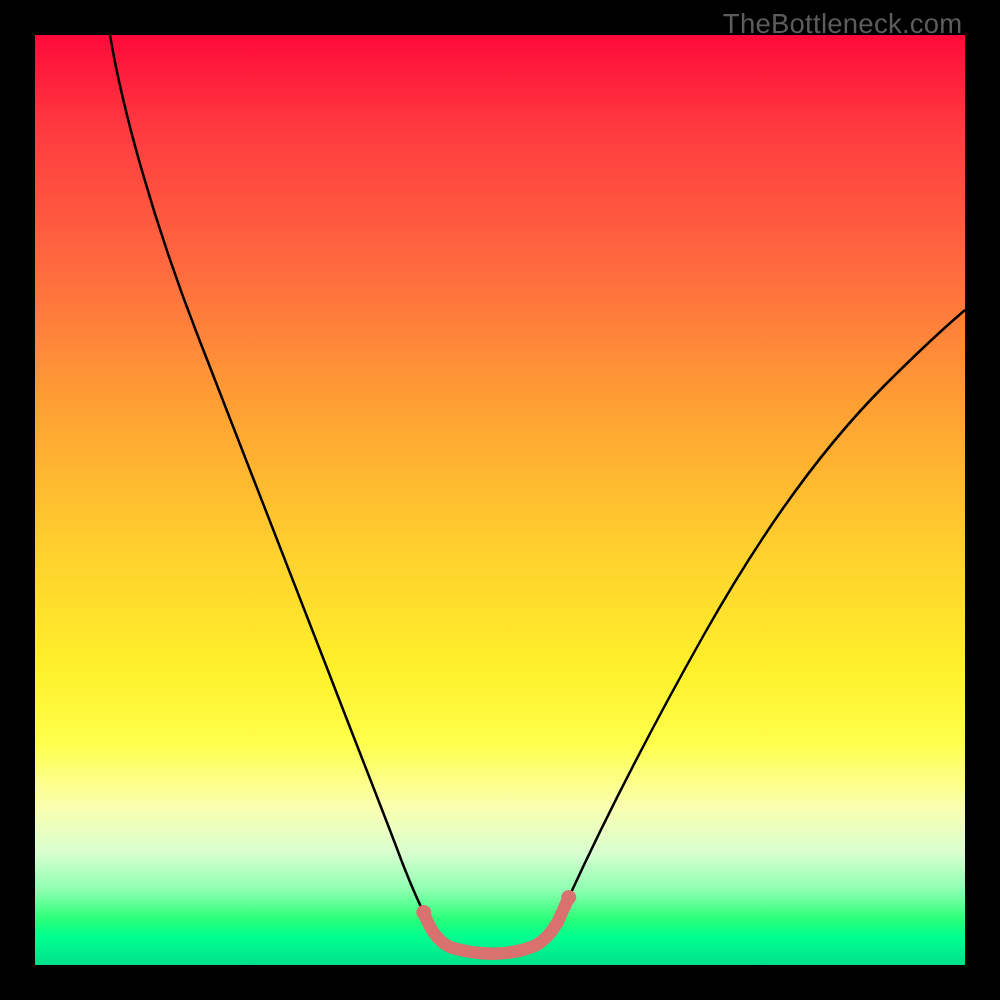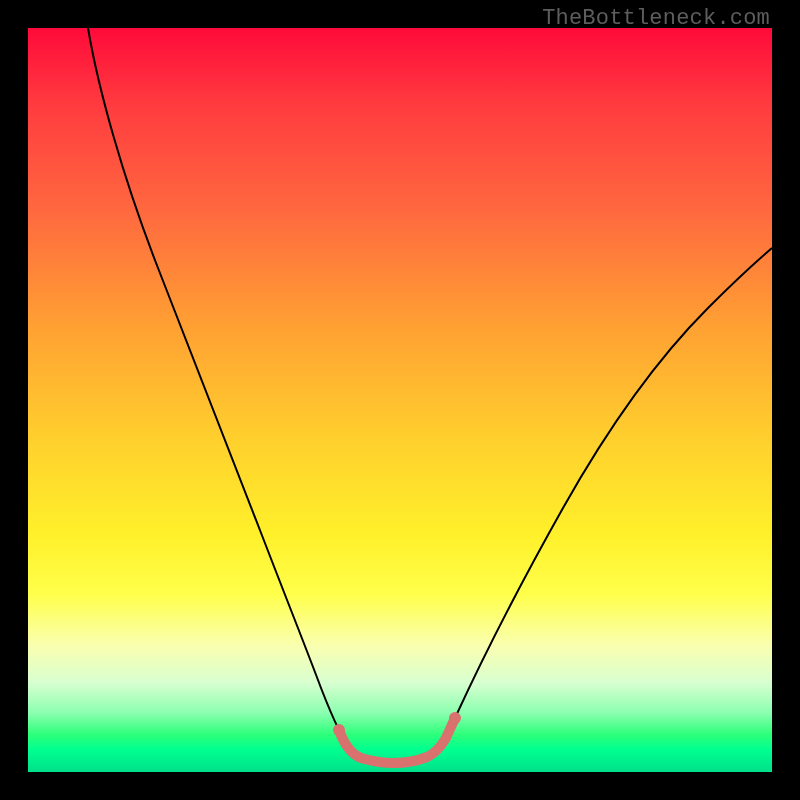--- a/index.html
+++ b/index.html
@@ -41,21 +41,20 @@
     );
   }
   .watermark {
     position: absolute;
     top: 6px;
     right: 30px;
     font-size: 22px;
     font-weight: 500;
     color: #5d5d5d;
     letter-spacing: 0.2px;
-    font-family: Liberation Mono, monospace;
   }
   svg.curves {
     position: absolute;
     left: 0;
     top: 0;
     width: 744px;
     height: 744px;
     overflow: visible;
   }
   .curve-line {

